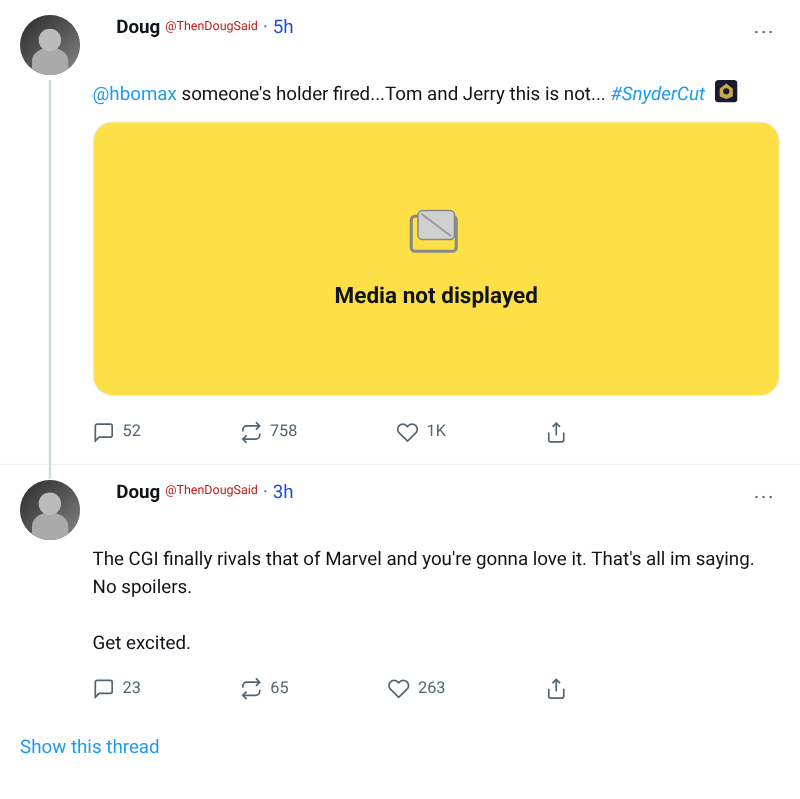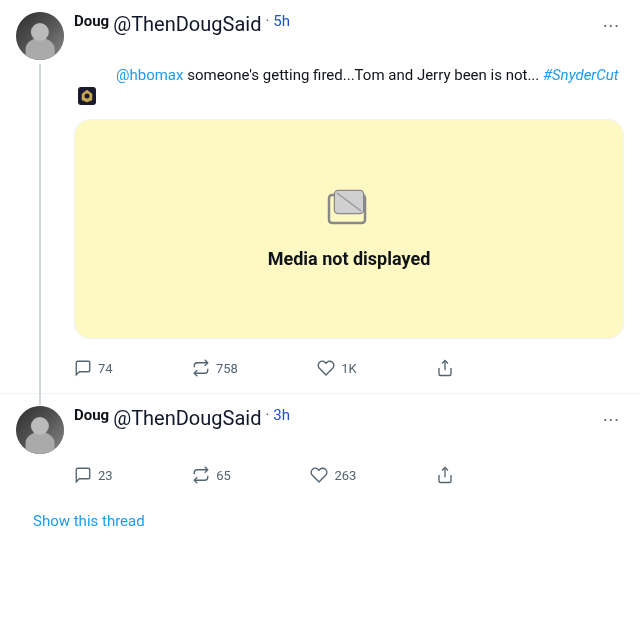--- a/index.html
+++ b/index.html
@@ -74,33 +74,35 @@
       border-radius: 50%;
     }
 
     .user-info {
       display: flex;
       flex-direction: column;
     }
 
     .user-name-row {
       display: flex;
+      align-items: center;
       gap: 4px;
       flex-wrap: wrap;
+      margin-left: 19px;
     }
 
     .display-name {
       font-weight: 700;
       color: #0f1419;
       font-size: 15px;
     }
 
     .username {
-      color: #0f172a;
-      font-size: 20px;
+      color: #b91c1c;
+      font-size: 10px;
     }
 
     .separator {
       color: #536471;
     }
 
     .timestamp {
       color: #1d4ed8;
       font-size: 15px;
     }
@@ -120,32 +122,31 @@
 
     .tweet-text {
       color: #0f1419;
       font-size: 15px;
       line-height: 1.5;
       margin-bottom: 8px;
     }
 
     .mention {
       color: #1d9bf0;
-      margin-left: 42px;
     }
 
     .hashtag {
       color: #1d9bf0;
       font-style: italic;
     }
 
     .media-card {
       border: 1px solid #eff3f4;
       border-radius: 16px;
-      background: #fef9c3;
+      background: #fde047;
       padding: 40px 20px;
       text-align: center;
       margin-bottom: 12px;
       min-height: 220px;
       display: flex;
       flex-direction: column;
       align-items: center;
       justify-content: center;
       gap: 12px;
     }
@@ -203,21 +204,21 @@
       top: 64px;
       bottom: 0;
       width: 2px;
       background: #cfd9de;
     }
 
     .show-thread {
       color: #1d9bf0;
       font-size: 15px;
       cursor: pointer;
-      padding: 12px 16px 16px 33px;
+      padding: 12px 16px 16px 16px;
       display: block;
     }
 
     .tweet-wrapper-1 {
       position: relative;
     }
 
     .tweet-wrapper-1 .thread-line {
       position: absolute;
       left: 39px;
@@ -247,21 +248,21 @@
             <span class="timestamp">5h</span>
           </div>
         </div>
       </div>
       <div class="more-btn">···</div>
     </div>
 
     <div class="tweet-body">
       <div class="tweet-text">
         <span class="mention">@hbomax</span>
-        <span> someone's getting fired...Tom and Jerry been is not...</span>
+        <span> someone's holder fired...Tom and Jerry this is not...</span>
         <span class="hashtag">#SnyderCut</span>
         <span style="display:inline-block;margin-left:4px;vertical-align:middle;">
           <svg width="18" height="18" viewBox="0 0 18 18" xmlns="http://www.w3.org/2000/svg">
             <rect width="18" height="18" rx="3" fill="#1a1a2e"></rect>
             <polygon points="9,3 14,7 14,13 9,15 4,13 4,7" fill="#c8a951" stroke="#c8a951" stroke-width="0.5"></polygon>
             <circle cx="9" cy="9" r="2.5" fill="#1a1a2e"></circle>
           </svg>
         </span>
       </div>
 
@@ -277,21 +278,21 @@
         <div class="media-title">Media not displayed</div>
       </div>
 
       <div class="tweet-actions">
         <div class="action-btn">
           <span class="action-icon">
             <svg width="18" height="18" viewBox="0 0 24 24" fill="none" stroke="#536471" stroke-width="1.8">
               <path d="M21 15a2 2 0 0 1-2 2H7l-4 4V5a2 2 0 0 1 2-2h14a2 2 0 0 1 2 2z"></path>
             </svg>
           </span>
-          <span class="action-count">74</span>
+          <span class="action-count">52</span>
         </div>
         <div class="action-btn">
           <span class="action-icon">
             <svg width="18" height="18" viewBox="0 0 24 24" fill="none" stroke="#536471" stroke-width="1.8">
               <polyline points="17 1 21 5 17 9"></polyline>
               <path d="M3 11V9a4 4 0 0 1 4-4h14"></path>
               <polyline points="7 23 3 19 7 15"></polyline>
               <path d="M21 13v2a4 4 0 0 1-4 4H3"></path>
             </svg>
           </span>
@@ -330,20 +331,23 @@
             <span class="username">@ThenDougSaid</span>
             <span class="separator">·</span>
             <span class="timestamp">3h</span>
           </div>
         </div>
       </div>
       <div class="more-btn">···</div>
     </div>
 
     <div class="tweet-body">
+      <div class="tweet-text">
+        The CGI finally rivals that of Marvel and you're gonna love it. That's all im saying. No spoilers.<br><br>Get excited.
+      </div>
 
       <div class="tweet-actions">
         <div class="action-btn">
           <span class="action-icon">
             <svg width="18" height="18" viewBox="0 0 24 24" fill="none" stroke="#536471" stroke-width="1.8">
               <path d="M21 15a2 2 0 0 1-2 2H7l-4 4V5a2 2 0 0 1 2-2h14a2 2 0 0 1 2 2z"></path>
             </svg>
           </span>
           <span class="action-count">23</span>
         </div>

